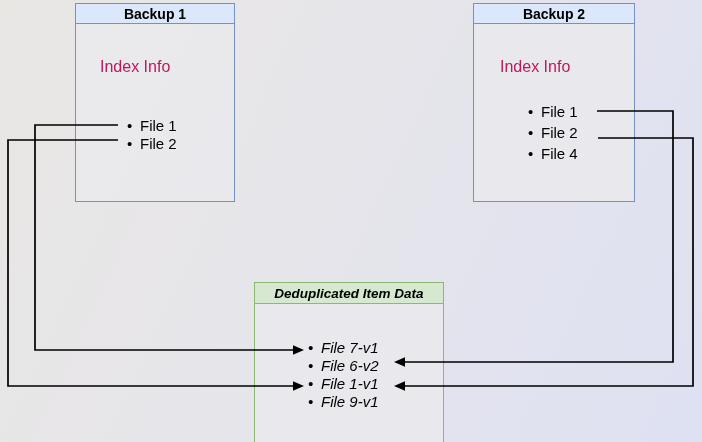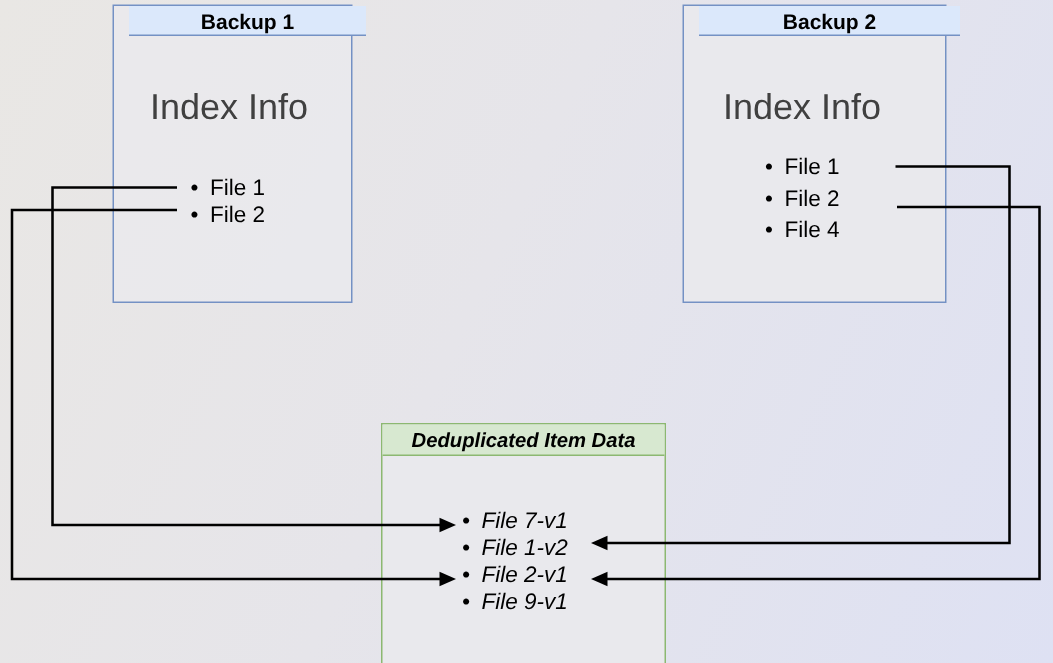--- a/index.html
+++ b/index.html
@@ -30,32 +30,31 @@
     align-items: center;
     justify-content: center;
     font-weight: bold;
     color: #000;
   }
   .blue .node-header {
     height: 20px;
     background: #dbe8fb;
     border-bottom: 1.5px solid #7491c4;
     font-size: 14px;
-    margin-left: 10px;
   }
   .green .node-header {
     height: 21px;
     background: #d7e8d0;
     border-bottom: 1.5px solid #8cb871;
     font-size: 13.5px;
   }
   .subtitle {
     position: absolute;
-    font-size: 24px;
-    color: #404040;
+    font-size: 16px;
+    color: #be185d;
     white-space: nowrap;
   }
   ul.filelist {
     position: absolute;
     margin: 0;
     padding: 0 0 0 13px;
     list-style: none;
     font-size: 15px;
     color: #000;
   }
@@ -67,21 +66,21 @@
     content: "\2022";
     position: absolute;
     left: -13px;
     top: 0;
   }
   .lh18 li { line-height: 18px; }
   .lh21 li { line-height: 21px; }
 
   
   #backup1 { left: 75px;  top: 3px;   width: 160px; height: 199px; }
-  #backup2 { left: 455px; top: 3px;   width: 176px; height: 199px; }
+  #backup2 { left: 473px; top: 3px;   width: 162px; height: 199px; }
   #dedup   { left: 254px; top: 282px; width: 190px; height: 168px; font-style: italic; }
 
   #backup1 .subtitle { left: 24px; top: 54px; }
   #backup2 .subtitle { left: 26px; top: 54px; }
 
   #backup1 ul.filelist { left: 51px; top: 113px; }
   #backup2 ul.filelist { left: 54px; top: 97px;  }
   #dedup   ul.filelist { left: 53px; top: 56px;  }
 
   svg.connectors {
@@ -122,22 +121,22 @@
       <li>File 1</li>
       <li>File 2</li>
       <li>File 4</li>
     </ul>
   </section>
 
   <section class="node green" id="dedup">
     <header class="node-header">Deduplicated Item Data</header>
     <ul class="filelist lh18">
       <li>File 7-v1</li>
-      <li>File 1-v2</li>
-      <li>File 2-v1</li>
+      <li>File 6-v2</li>
+      <li>File 1-v1</li>
       <li>File 9-v1</li>
     </ul>
   </section>
 
   <svg class="connectors" width="702" height="442" viewBox="0 0 702 442">
     <g>
       <polyline points="118,125 35,125 35,350 294,350"></polyline>
       <polygon points="304,350 293,345.2 293,354.8"></polygon>
     </g>
     <g>

